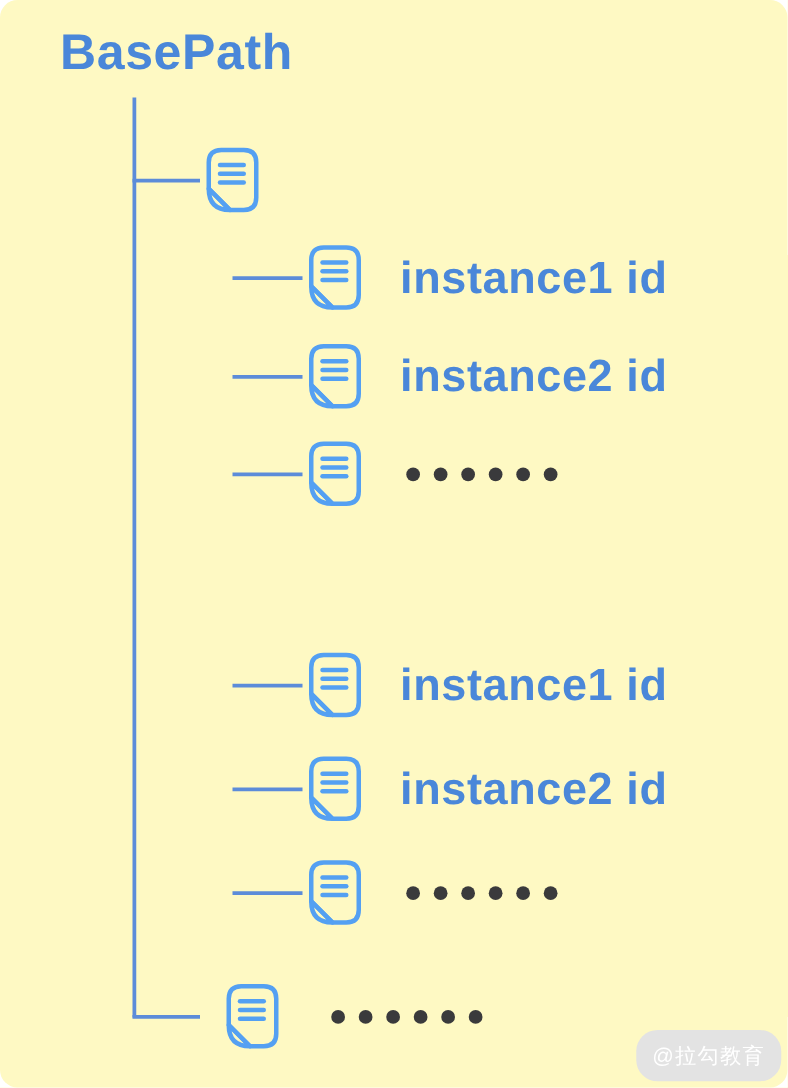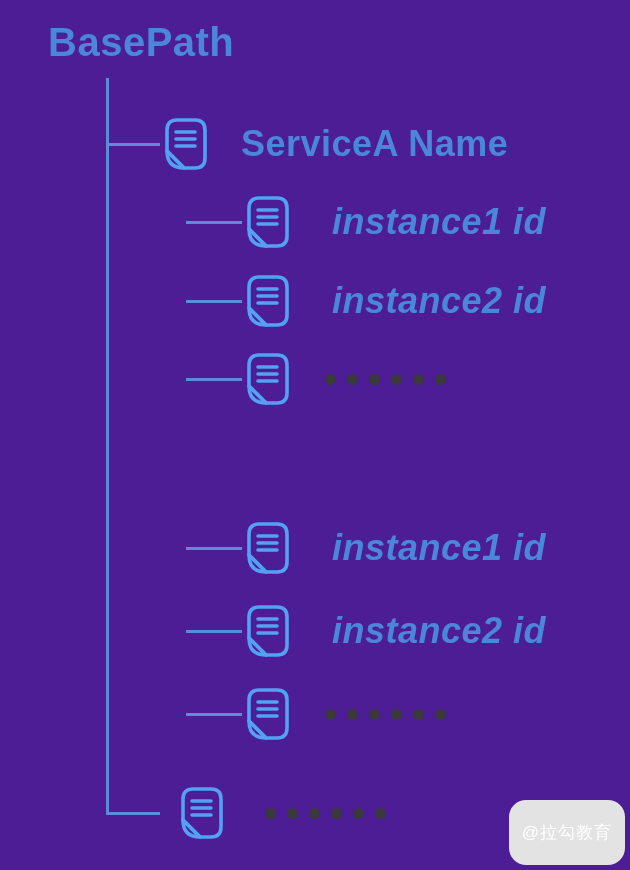--- a/index.html
+++ b/index.html
@@ -10,21 +10,21 @@
     --watermark-bg:#E3E3E3;
     --watermark-text:#FFFFFF;
   }
   *{margin:0;padding:0;box-sizing:border-box;}
   html,body{background:#fff;}
   body{
     font-family:"Liberation Sans", sans-serif;
     width:630px;height:870px;
     position:relative;overflow:hidden;
   }
-  .canvas{position:absolute;inset:0;background:#4c1d95;}
+  .canvas{position:absolute;inset:0;background:#fef9c3;border-radius:14px;}
 
   .title{
     position:absolute;left:48px;top:20px;
     font-size:40px;font-weight:600;color:var(--text-blue);
     letter-spacing:0.5px;
   }
 
   .trunk{
     position:absolute;left:106px;top:78px;
     width:3px;height:736px;background:var(--connector-blue);
@@ -46,31 +46,31 @@
   .doc-icon path, .doc-icon line{
     stroke:var(--icon-blue);fill:none;
     stroke-width:3.6;stroke-linecap:round;stroke-linejoin:round;
   }
   .row.bottom .doc-icon{margin-left:20px;}
 
   .label{
     font-size:36px;font-weight:600;color:var(--text-blue);
     margin-left:33px;white-space:nowrap;letter-spacing:0.5px;
   }
-  .row.lvl2 .label{margin-left:42px;font-style:italic;}
+  .row.lvl2 .label{margin-left:30px;}
 
   .dots{display:flex;align-items:center;gap:11px;margin-left:35px;}
   .row.bottom .dots{margin-left:41px;}
   .dot{width:11px;height:11px;border-radius:50%;background:var(--dots-gray);}
 
   .watermark{
     position:absolute;right:5px;bottom:5px;
     background:var(--watermark-bg);color:var(--watermark-text);
     font-size:17px;line-height:1;
-    padding:24px 13px;border-radius:17px;
+    padding:12px 13px;border-radius:17px;
     letter-spacing:1px;
   }
 </style>
 </head>
 <body>
 
 <div class="canvas">
 
   <div class="title">BasePath</div>
 
@@ -80,21 +80,20 @@
     <div class="branch"></div>
     <span class="doc-icon">
       <svg viewBox="0 0 44 54">
           <path d="M13 3 H31 Q41 3 41 13 V41 Q41 51 31 51 H20 L3 34 V13 Q3 3 13 3 Z"></path>
           <path d="M3 34 L20 51 Q3 51 3 34 Z"></path>
           <line x1="12" y1="15" x2="31" y2="15"></line>
           <line x1="12" y1="22" x2="31" y2="22"></line>
           <line x1="12" y1="29" x2="31" y2="29"></line>
         </svg>
     </span>
-    <span class="label">ServiceA Name</span>
   </div>
 
   <div class="row lvl2" style="top:194px">
     <div class="branch"></div>
     <span class="doc-icon">
       <svg viewBox="0 0 44 54">
           <path d="M13 3 H31 Q41 3 41 13 V41 Q41 51 31 51 H20 L3 34 V13 Q3 3 13 3 Z"></path>
           <path d="M3 34 L20 51 Q3 51 3 34 Z"></path>
           <line x1="12" y1="15" x2="31" y2="15"></line>
           <line x1="12" y1="22" x2="31" y2="22"></line>

